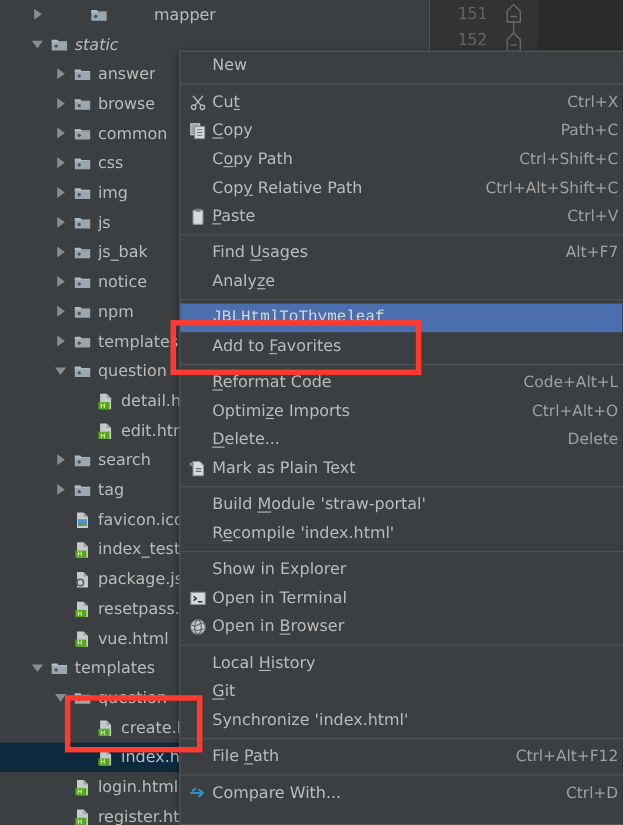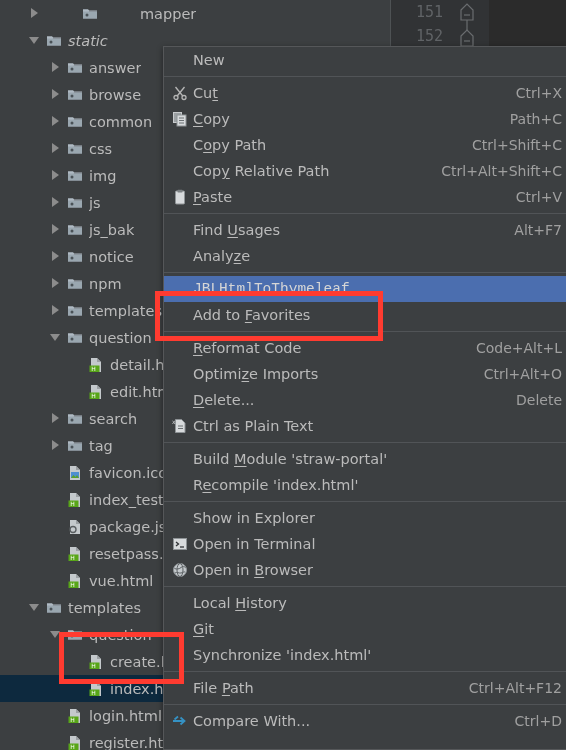--- a/index.html
+++ b/index.html
@@ -518,21 +518,21 @@
     </div>
     <div class="mi">
       <span class="micon">
         <svg width="16" height="16" viewBox="0 0 16 16">
           <path d="M3.5 1.5h6l3.5 3.5v9.5h-9.5z" fill="#D7DADC" stroke="#8E9396" stroke-width="1"></path>
           <line x1="6" y1="8" x2="11" y2="8" stroke="#6B7073" stroke-width="1"></line>
           <line x1="6" y1="10.5" x2="11" y2="10.5" stroke="#6B7073" stroke-width="1"></line>
           <text x="0" y="6" font-size="6" font-family="DejaVu Sans" fill="#D7DADC">x</text>
         </svg>
       </span>
-      <span class="mlabel">Ctrl as Plain Text</span>
+      <span class="mlabel">Mark as Plain Text</span>
     </div>
     <div class="msep"></div>
     <div class="mi">
       <span class="mlabel">Build <span class="u">M</span>odule 'straw-portal'</span>
     </div>
     <div class="mi">
       <span class="mlabel">R<span class="u">e</span>compile 'index.html'</span>
     </div>
     <div class="msep"></div>
     <div class="mi">

